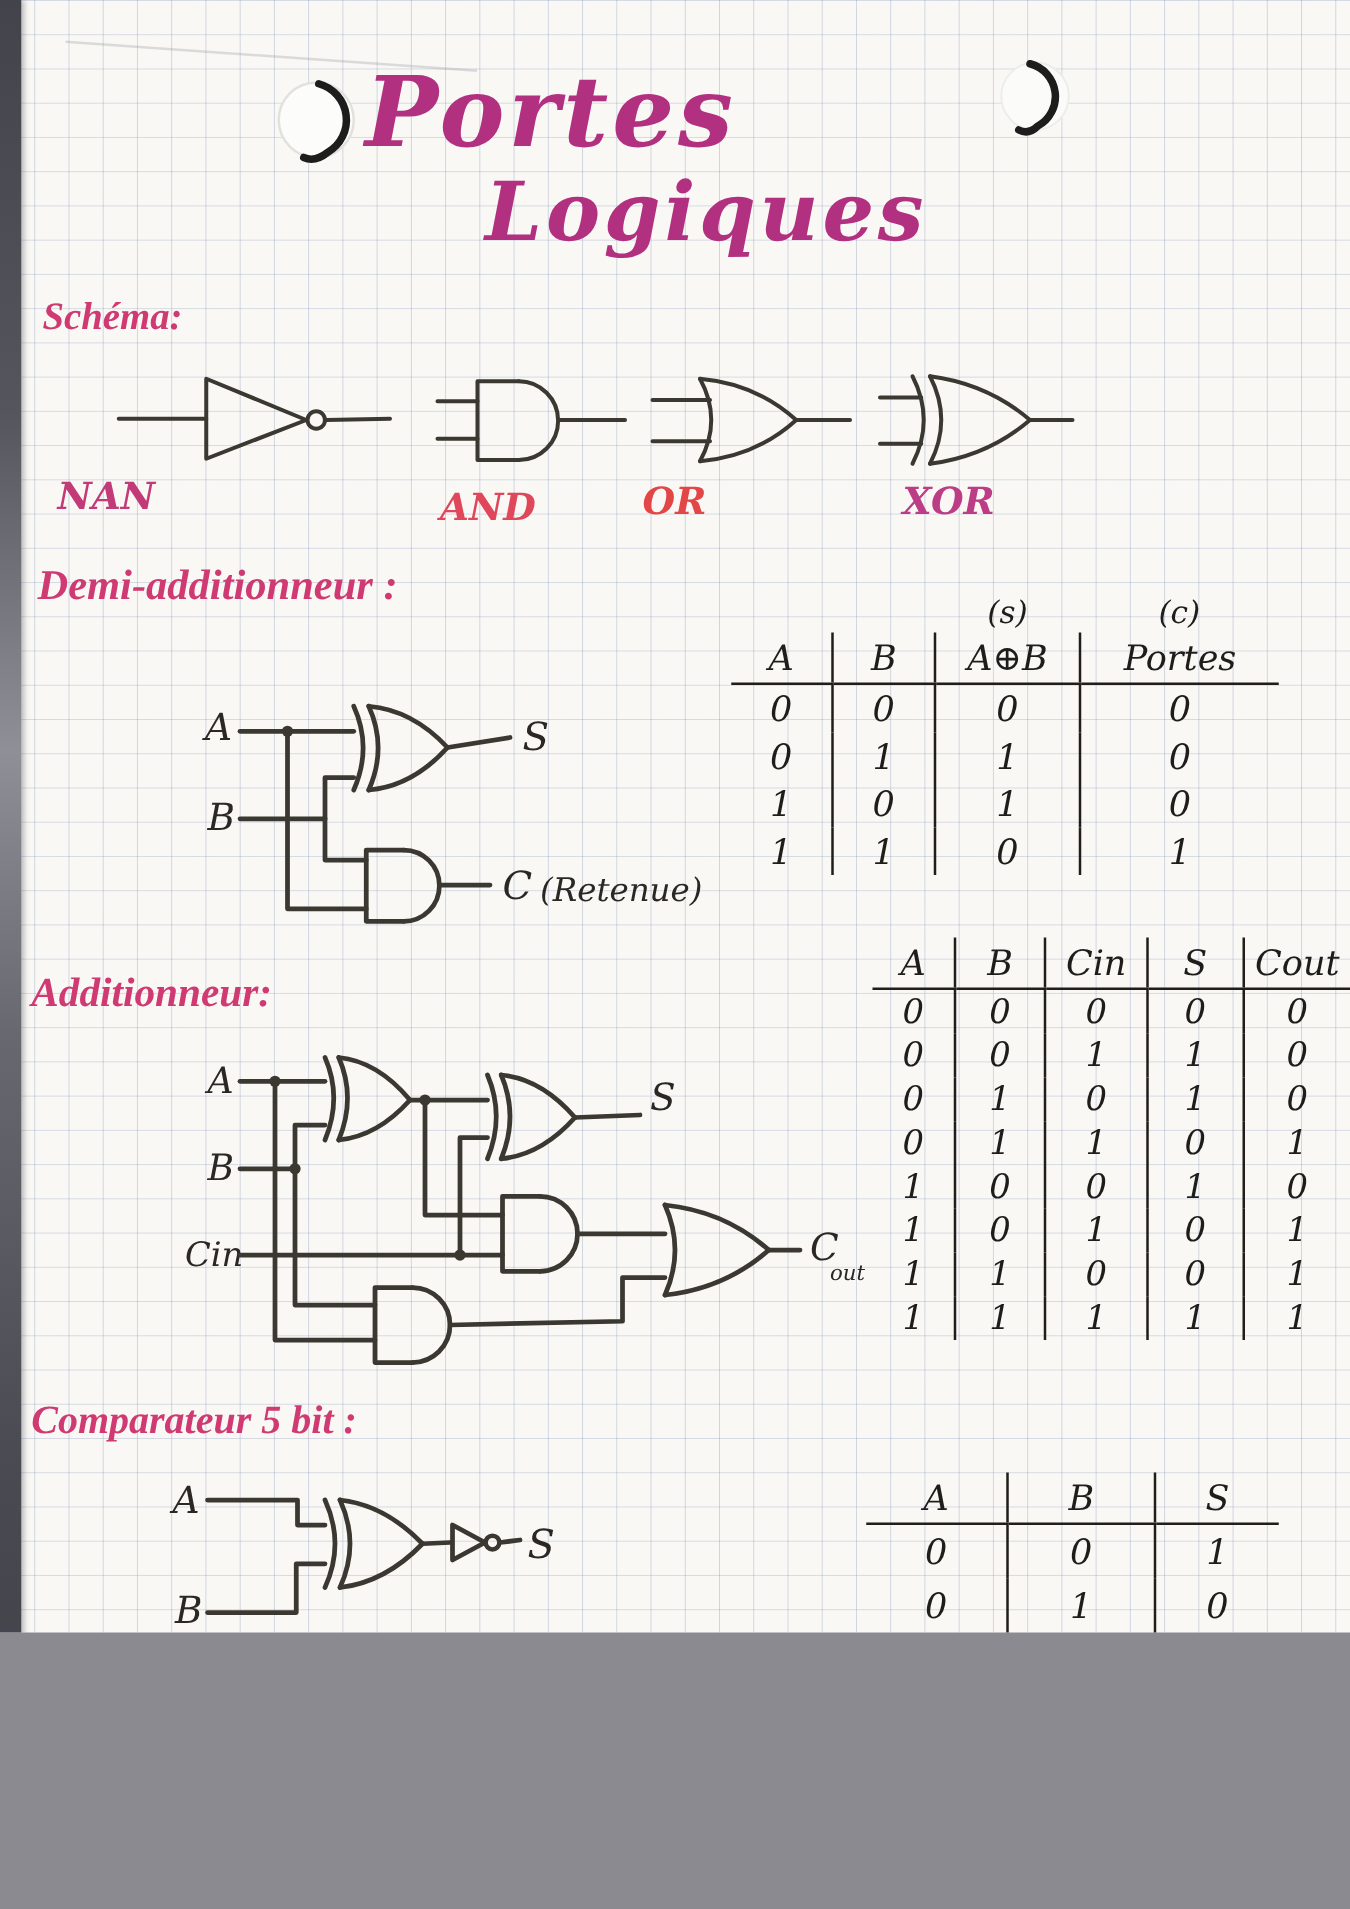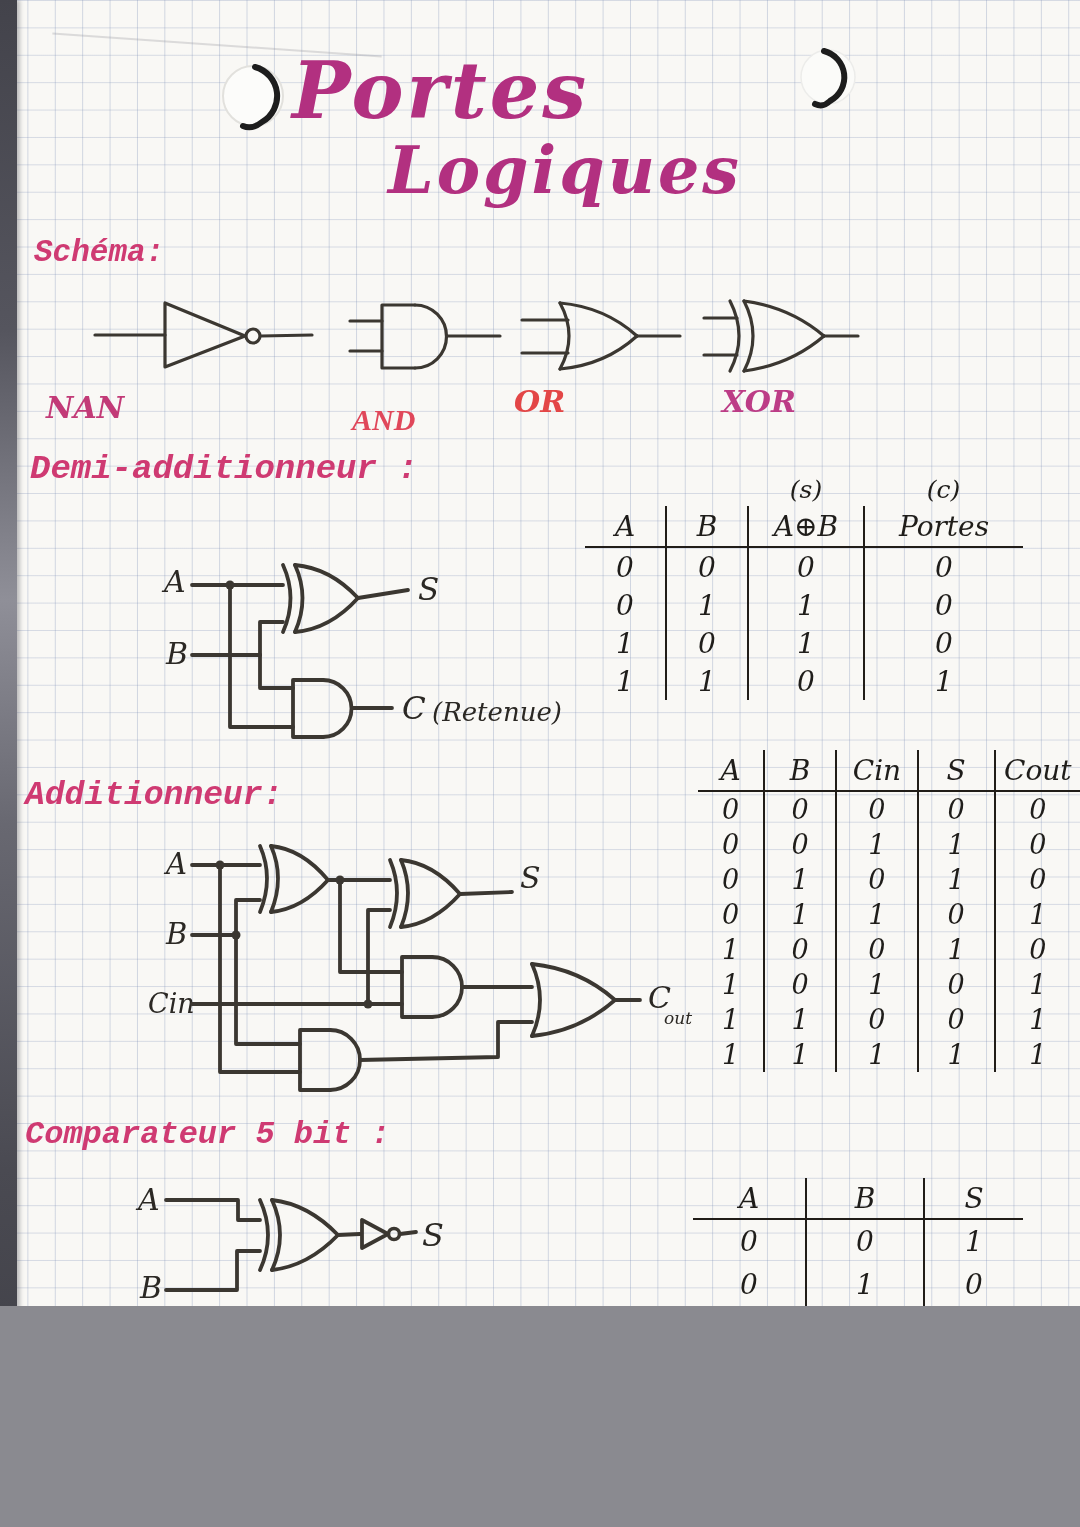--- a/index.html
+++ b/index.html
@@ -16,31 +16,31 @@
     box-shadow:3px 0 4px rgba(80,80,90,0.35);}
   .bottom-edge{position:absolute;left:0;top:1494px;width:1080px;height:33px;
     background:linear-gradient(180deg,#e4e1db 0%,#b6b3ae 60%,#97959b 100%);}
   .crease{position:absolute;left:52px;top:44px;width:330px;height:2px;
     background:rgba(150,150,155,0.30);transform:rotate(4deg);}
   .title-line{position:absolute;font-family:"DejaVu Serif",serif;font-style:italic;font-weight:bold;
     color:#b23080;letter-spacing:3px;line-height:1;}
   .t1{left:292px;top:52px;font-size:78px;}
   .t2{left:388px;top:138px;font-size:65px;}
 
-  .hd{position:absolute;font-family:Liberation Mono, monospace;font-style:italic;font-weight:bold;
+  .hd{position:absolute;font-family:Liberation Serif, serif;font-style:italic;font-weight:bold;
     color:#cf3a72;line-height:1;}
   .hd-schema{left:34px;top:237px;font-size:31px;}
   .hd-demi{left:30px;top:452px;font-size:34px;text-align:center;}
   .hd-add{left:25px;top:779px;font-size:33px;text-align:center;}
   .hd-comp{left:25px;top:1119px;font-size:32px;}
 
   .gate-label{position:absolute;font-family:"DejaVu Serif",serif;font-style:italic;font-weight:bold;
     font-size:30px;line-height:1;}
-  .gl-nan{left:46px;top:383px;color:#c23a77;margin-top:10px;}
-  .gl-and{left:352px;top:405px;color:#e0475a;font-family:Liberation Serif, serif;}
+  .gl-nan{left:46px;top:383px;color:#c23a77;}
+  .gl-and{left:352px;top:392px;color:#e0475a;}
   .gl-or{left:514px;top:387px;color:#e34646;}
   .gl-xor{left:722px;top:387px;color:#bc3c86;}
 
   svg.circ{position:absolute;overflow:visible;}
   .wire{stroke:#3b3731;stroke-width:3.8;fill:none;stroke-linecap:round;stroke-linejoin:round;}
   .wire-thin{stroke:#3b3731;stroke-width:3.2;fill:none;stroke-linecap:round;stroke-linejoin:round;}
   .dot{fill:#3b3731;}
   .svgtxt{font-family:"DejaVu Serif",serif;font-style:italic;fill:#2b2824;}
 
   .tbl-wrap{position:absolute;}

